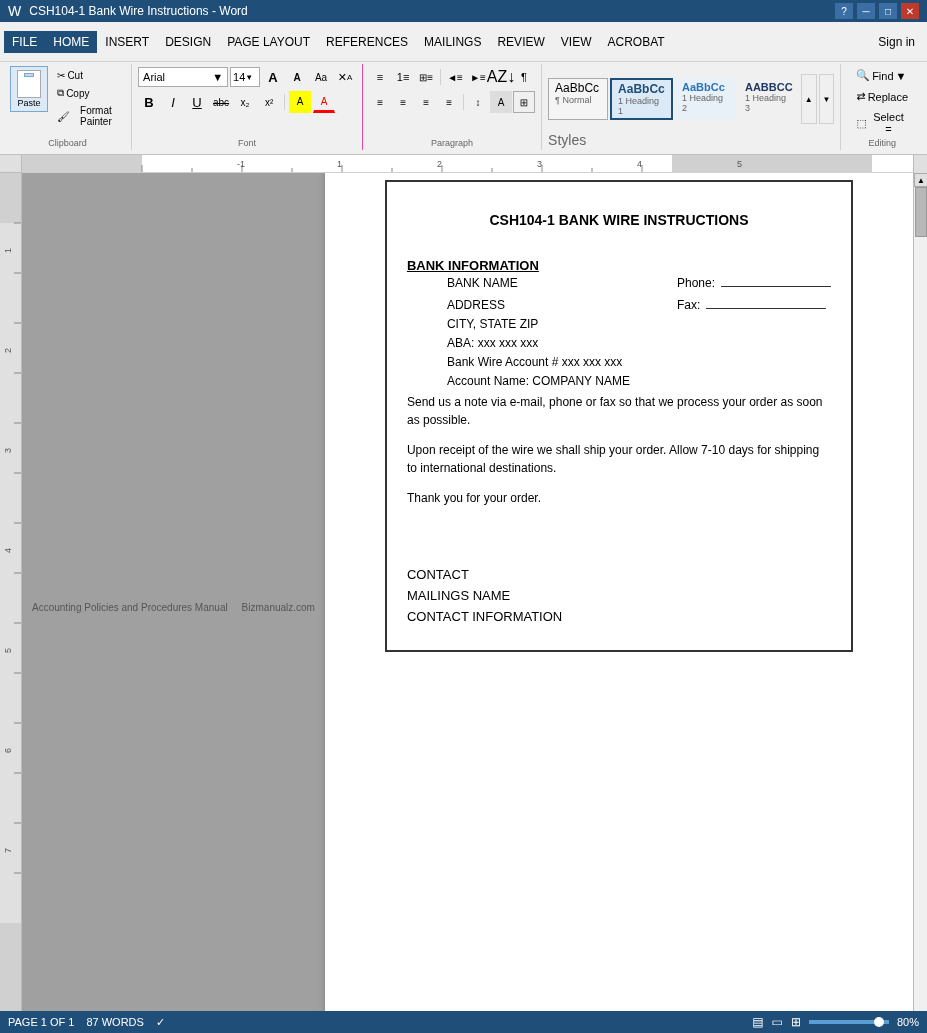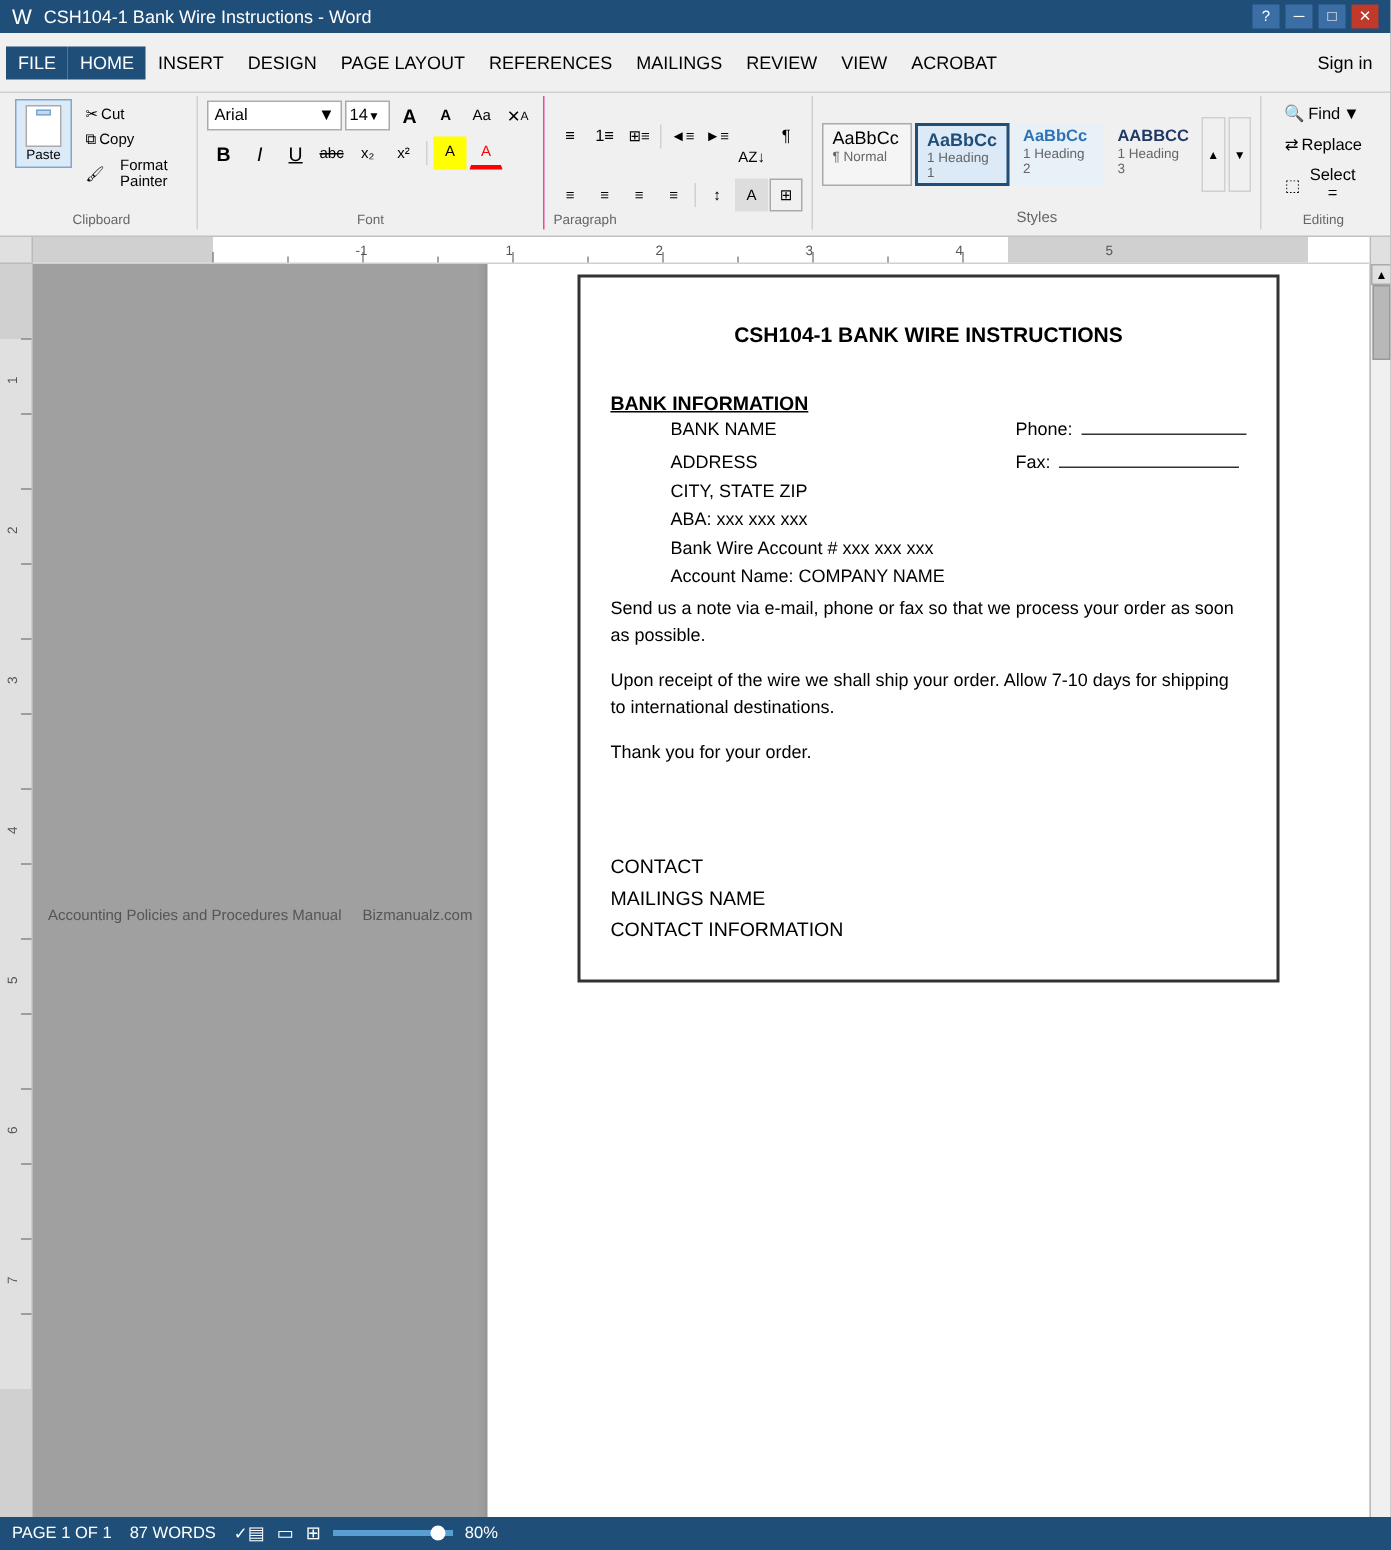--- a/index.html
+++ b/index.html
@@ -147,20 +147,21 @@
       margin: 0;
     }
 
     
     .status-bar {
       background: #1f4e79;
       color: white;
       height: 22px;
       display: flex;
       align-items: center;
+      justify-content: space-between;
       padding: 0 8px;
       font-size: 11px;
       position: fixed;
       bottom: 0;
       left: 0;
       right: 0;
     }
     .status-left { display: flex; gap: 12px; }
     .status-right { display: flex; gap: 8px; align-items: center; }
   </style>
@@ -253,34 +254,34 @@
     </div>
 
     <div style="display:flex;flex-direction:column;border-right:1px solid #d0d0d0;padding:2px 6px;">
       <div style="display:flex;gap:1px;align-items:center;margin-bottom:3px;">
         <button class="ribbon-icon-btn" style="font-size:11px;">≡</button>
         <button class="ribbon-icon-btn" style="font-size:11px;">1≡</button>
         <button class="ribbon-icon-btn" style="font-size:10px;">⊞≡</button>
         <div style="width:1px;height:16px;background:#d0d0d0;margin:0 2px;"></div>
         <button class="ribbon-icon-btn" style="font-size:10px;">◄≡</button>
         <button class="ribbon-icon-btn" style="font-size:10px;">►≡</button>
-        <button class="ribbon-icon-btn" style="font-size:10px;margin-top:28px;">AZ↓</button>
+        <button class="ribbon-icon-btn" style="font-size:16px;">AZ↓</button>
         <button class="ribbon-icon-btn" style="font-size:11px;">¶</button>
       </div>
       <div style="display:flex;gap:1px;align-items:center;">
         <button class="ribbon-icon-btn" style="font-size:10px;">≡</button>
         <button class="ribbon-icon-btn" style="font-size:10px;">≡</button>
         <button class="ribbon-icon-btn" style="font-size:10px;">≡</button>
         <button class="ribbon-icon-btn" style="font-size:10px;">≡</button>
         <div style="width:1px;height:16px;background:#d0d0d0;margin:0 2px;"></div>
         <button class="ribbon-icon-btn" style="font-size:10px;">↕</button>
         <button class="ribbon-icon-btn" style="font-size:10px;background:#ddd;">A</button>
         <button class="ribbon-icon-btn" style="font-size:10px;border:1px solid #aaa;">⊞</button>
       </div>
-      <div style="font-size:9px;color:#666;margin-top:auto;">Paragraph</div>
+      <div style="font-size:9px;color:#666;text-align:center;margin-top:auto;">Paragraph</div>
     </div>
 
     <div style="display:flex;flex-direction:column;border-right:1px solid #d0d0d0;padding:2px 6px;flex:1;">
       <div style="display:flex;gap:2px;align-items:center;flex:1;">
         <div style="display:flex;gap:2px;">
           <div style="padding:2px 6px;border:1px solid #aaa;cursor:pointer;background:#f5f5f5;min-width:60px;">
             <div style="font-size:12px;">AaBbCc</div>
             <div style="font-size:9px;color:#666;">¶ Normal</div>
           </div>
           <div style="padding:2px 6px;border:2px solid #1f4e79;cursor:pointer;background:#dce9f7;min-width:60px;">
@@ -292,21 +293,21 @@
             <div style="font-size:9px;color:#666;">1 Heading 2</div>
           </div>
           <div style="padding:2px 6px;border:1px solid transparent;cursor:pointer;min-width:55px;">
             <div style="font-size:11px;color:#1f3864;font-weight:bold;">AABBCC</div>
             <div style="font-size:9px;color:#666;">1 Heading 3</div>
           </div>
         </div>
         <button style="width:16px;height:50px;background:none;border:1px solid #d0d0d0;cursor:pointer;font-size:8px;display:flex;flex-direction:column;align-items:center;justify-content:center;">▲</button>
         <button style="width:16px;height:50px;background:none;border:1px solid #d0d0d0;cursor:pointer;font-size:8px;display:flex;flex-direction:column;align-items:center;justify-content:center;">▼</button>
       </div>
-      <div style="font-size:10px;color:#666;text-align:center;">Styles</div>
+      <div style="font-size:14px;color:#666;">Styles</div>
     </div>
 
     <div style="display:flex;flex-direction:column;padding:2px 6px;">
       <div style="display:flex;flex-direction:column;gap:2px;flex:1;">
         <button class="editing-btn">
           <span>🔍</span>
           <span>Find</span>
           <span>▼</span>
         </button>
         <button class="editing-btn">

